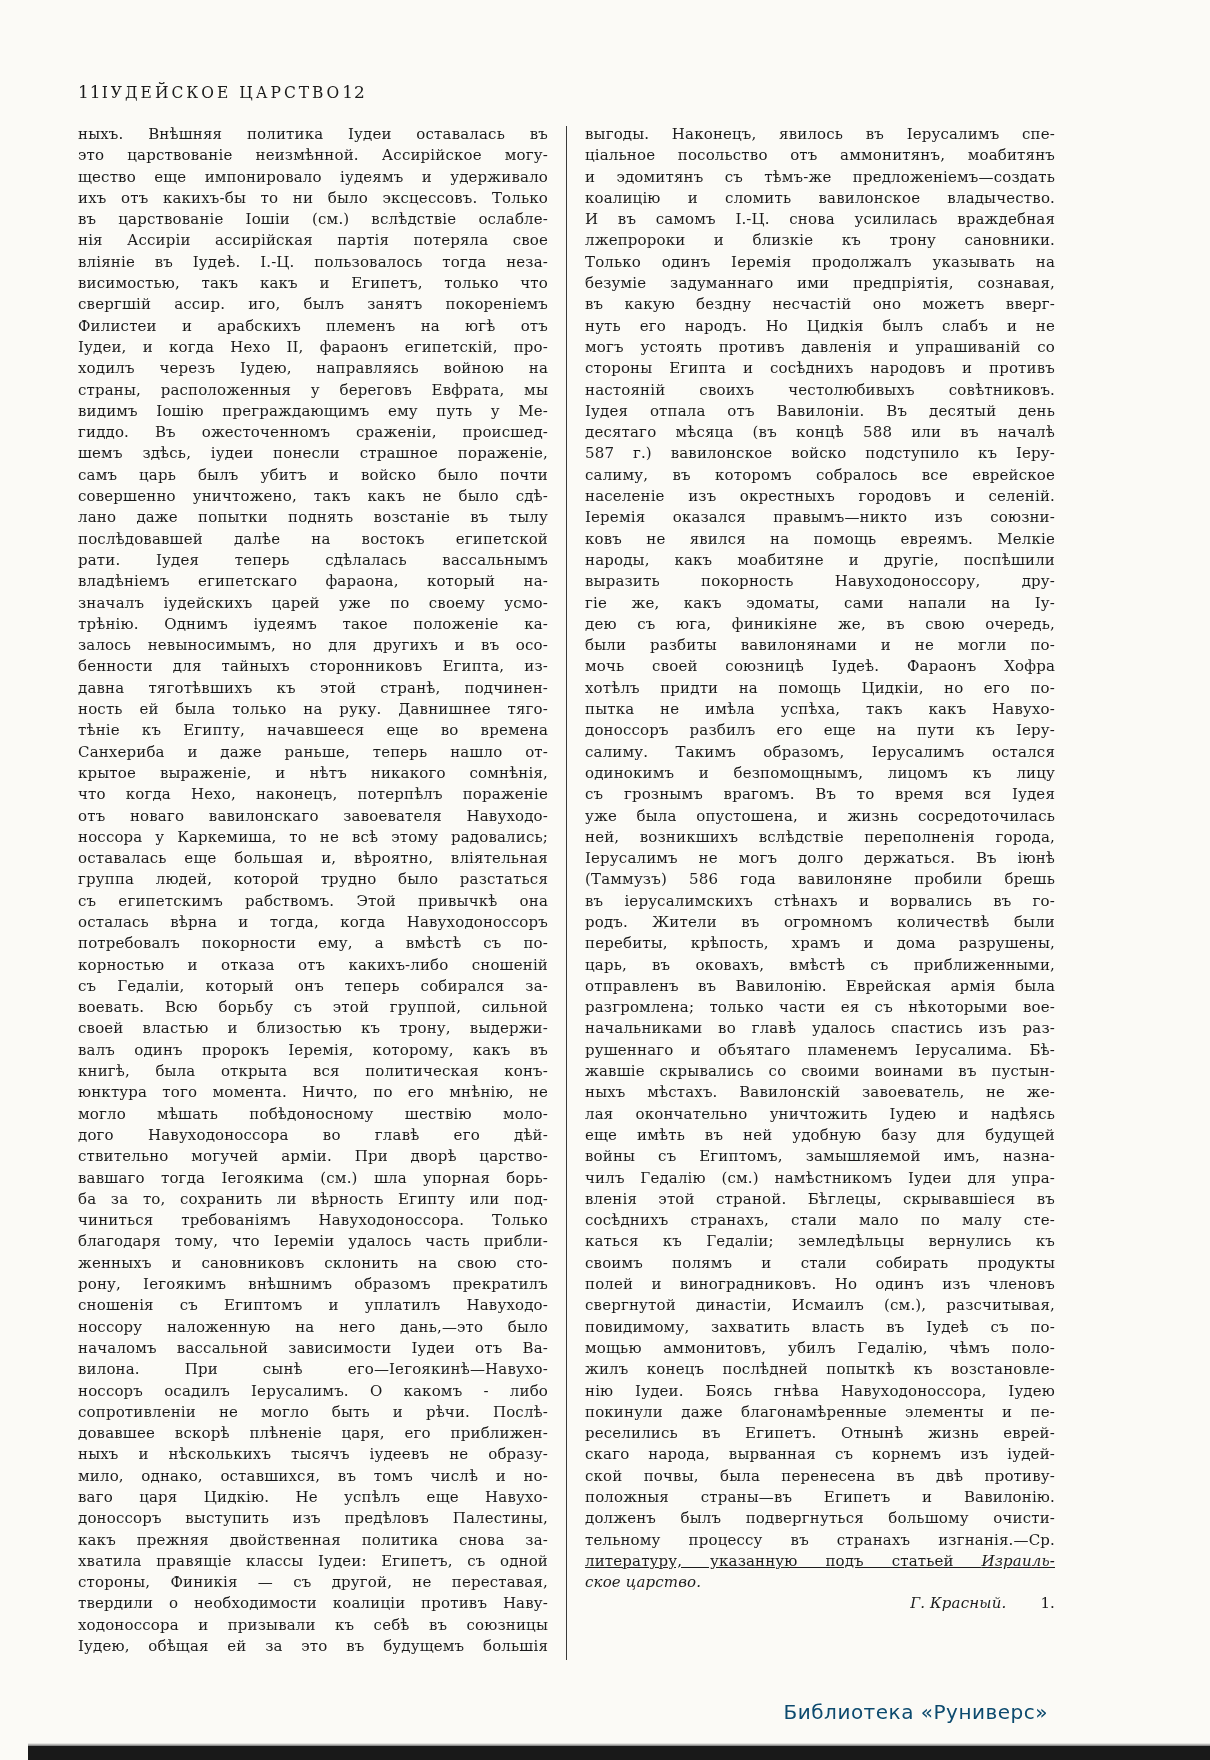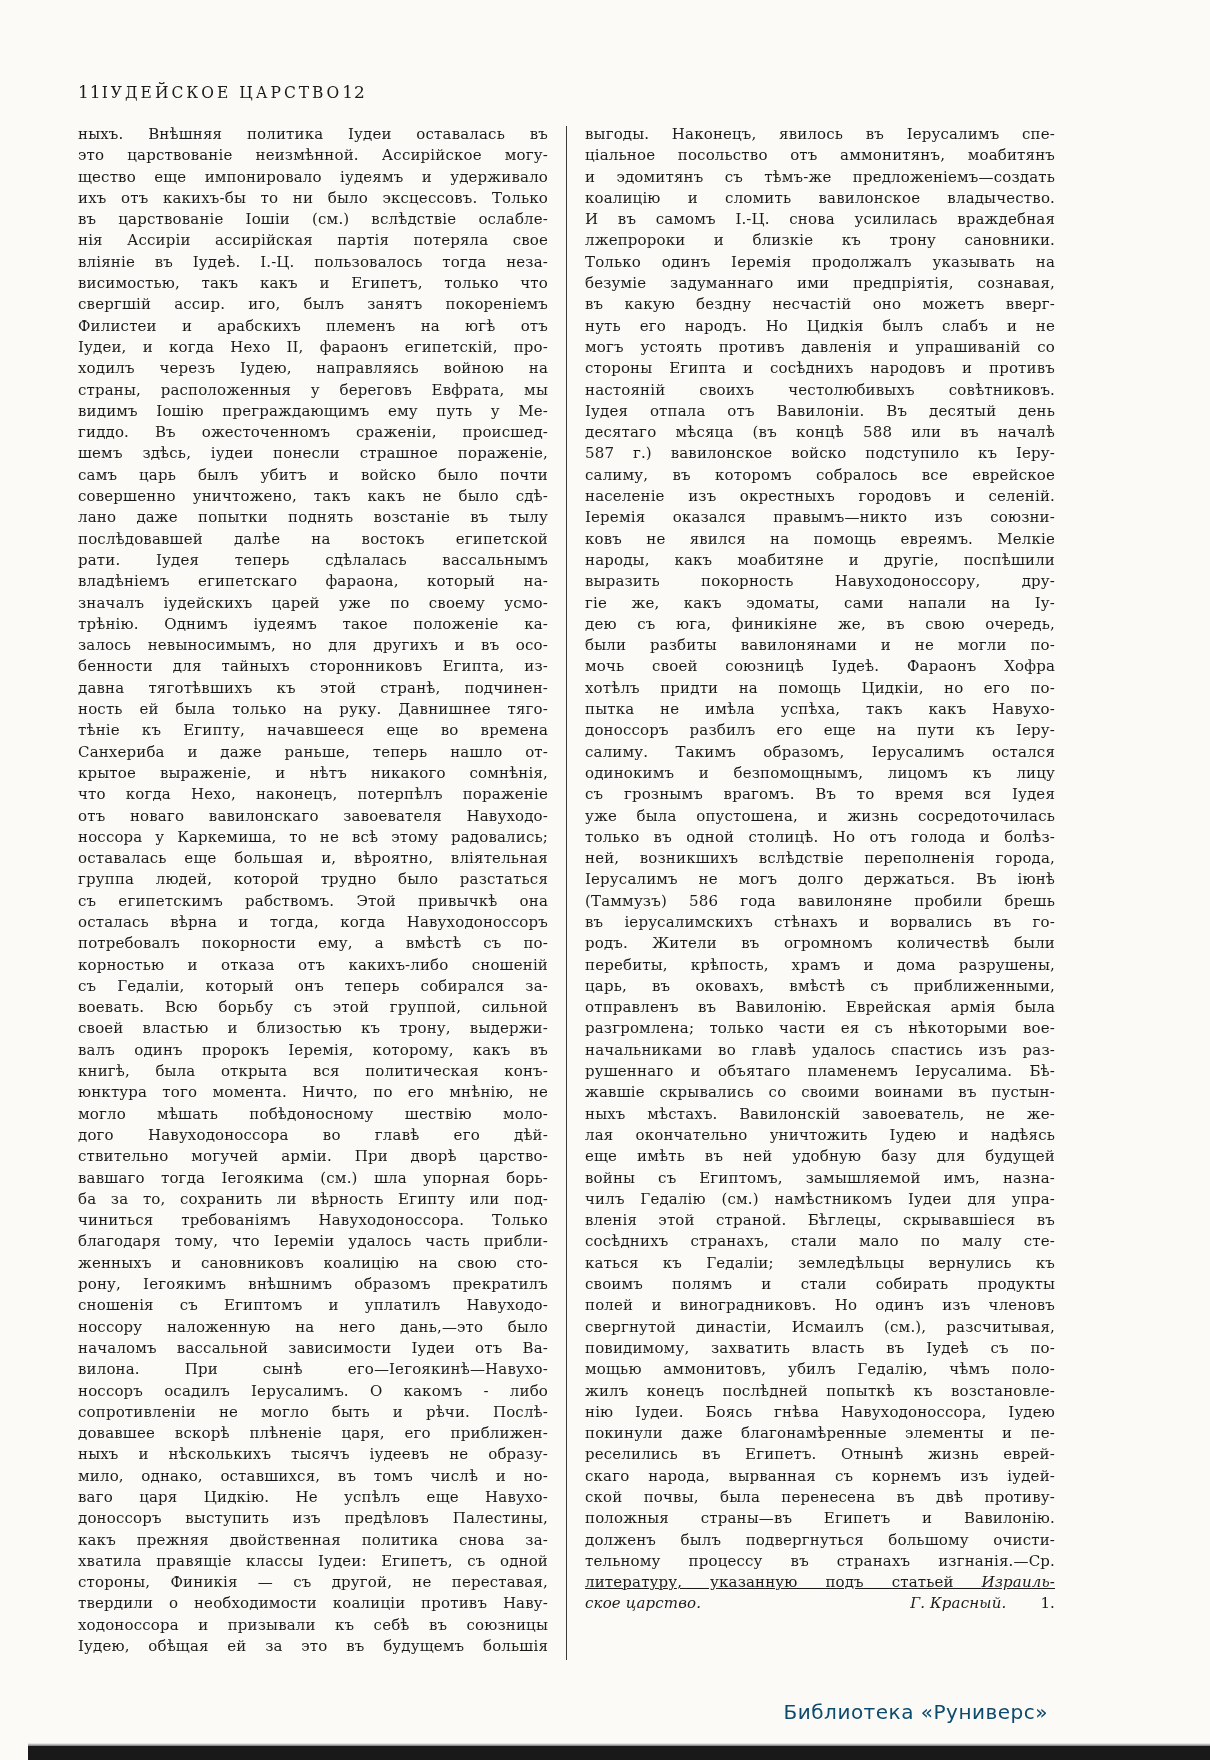--- a/index.html
+++ b/index.html
@@ -31,21 +31,21 @@
     background:#3a3a3a;height:1534px;
   }
   .line{
     text-align:justify;text-align-last:justify;
     white-space:normal;height:21.3px;overflow:visible;
     letter-spacing:0.15px;
   }
   .line.mixed{display:block;text-decoration:underline;}
   .line.final{
     display:flex;justify-content:space-between;align-items:baseline;
-    text-align:left;text-align-last:left;
+    text-align:left;text-align-last:left;flex-direction:column;
   }
   .sig-group{margin-left:auto;display:flex;gap:34px;align-items:flex-start;}
   .sig{font-style:italic;}
   .watermark{
     position:absolute;right:162px;bottom:36px;
     font-family:"DejaVu Sans","Liberation Sans",sans-serif;
     font-size:20px;color:#0c4a6e;letter-spacing:0.5px;
   }
   .bottom-bar{
     position:absolute;left:28px;right:0;bottom:0;height:14px;
@@ -116,21 +116,21 @@
         <div class="line">валъ одинъ пророкъ Іеремія, которому, какъ въ</div>
         <div class="line">книгѣ, была открыта вся политическая конъ-</div>
         <div class="line">юнктура того момента. Ничто, по его мнѣнію, не</div>
         <div class="line">могло мѣшать побѣдоносному шествію моло-</div>
         <div class="line">дого Навуходоноссора во главѣ его дѣй-</div>
         <div class="line">ствительно могучей арміи. При дворѣ царство-</div>
         <div class="line">вавшаго тогда Іегоякима (см.) шла упорная борь-</div>
         <div class="line">ба за то, сохранить ли вѣрность Египту или под-</div>
         <div class="line">чиниться требованіямъ Навуходоноссора. Только</div>
         <div class="line">благодаря тому, что Іереміи удалось часть прибли-</div>
-        <div class="line">женныхъ и сановниковъ коалицію на свою сто-</div>
+        <div class="line">женныхъ и сановниковъ склонить на свою сто-</div>
         <div class="line">рону, Іегоякимъ внѣшнимъ образомъ прекратилъ</div>
         <div class="line">сношенія съ Египтомъ и уплатилъ Навуходо-</div>
         <div class="line">носсору наложенную на него дань,—это было</div>
         <div class="line">началомъ вассальной зависимости Іудеи отъ Ва-</div>
         <div class="line">вилона. При сынѣ его—Іегоякинѣ—Навухо-</div>
         <div class="line">носсоръ осадилъ Іерусалимъ. О какомъ - либо</div>
         <div class="line">сопротивленіи не могло быть и рѣчи. Послѣ-</div>
         <div class="line">довавшее вскорѣ плѣненіе царя, его приближен-</div>
         <div class="line">ныхъ и нѣсколькихъ тысячъ іудеевъ не образу-</div>
         <div class="line">мило, однако, оставшихся, въ томъ числѣ и но-</div>
@@ -176,21 +176,20 @@
           <div class="line">дею съ юга, финикіяне же, въ свою очередь,</div>
           <div class="line">были разбиты вавилонянами и не могли по-</div>
           <div class="line">мочь своей союзницѣ Іудеѣ. Фараонъ Хофра</div>
           <div class="line">хотѣлъ придти на помощь Цидкіи, но его по-</div>
           <div class="line">пытка не имѣла успѣха, такъ какъ Навухо-</div>
           <div class="line">доноссоръ разбилъ его еще на пути къ Іеру-</div>
           <div class="line">салиму. Такимъ образомъ, Іерусалимъ остался</div>
           <div class="line">одинокимъ и безпомощнымъ, лицомъ къ лицу</div>
           <div class="line">съ грознымъ врагомъ. Въ то время вся Іудея</div>
           <div class="line">уже была опустошена, и жизнь сосредоточилась</div>
-          <div class="line">только въ одной столицѣ. Но отъ голода и болѣз-</div>
           <div class="line">ней, возникшихъ вслѣдствіе переполненія города,</div>
           <div class="line">Іерусалимъ не могъ долго держаться. Въ іюнѣ</div>
           <div class="line">(Таммузъ) 586 года вавилоняне пробили брешь</div>
           <div class="line">въ іерусалимскихъ стѣнахъ и ворвались въ го-</div>
           <div class="line">родъ. Жители въ огромномъ количествѣ были</div>
           <div class="line">перебиты, крѣпость, храмъ и дома разрушены,</div>
           <div class="line">царь, въ оковахъ, вмѣстѣ съ приближенными,</div>
           <div class="line">отправленъ въ Вавилонію. Еврейская армія была</div>
           <div class="line">разгромлена; только части ея съ нѣкоторыми вое-</div>
           <div class="line">начальниками во главѣ удалось спастись изъ раз-</div>

